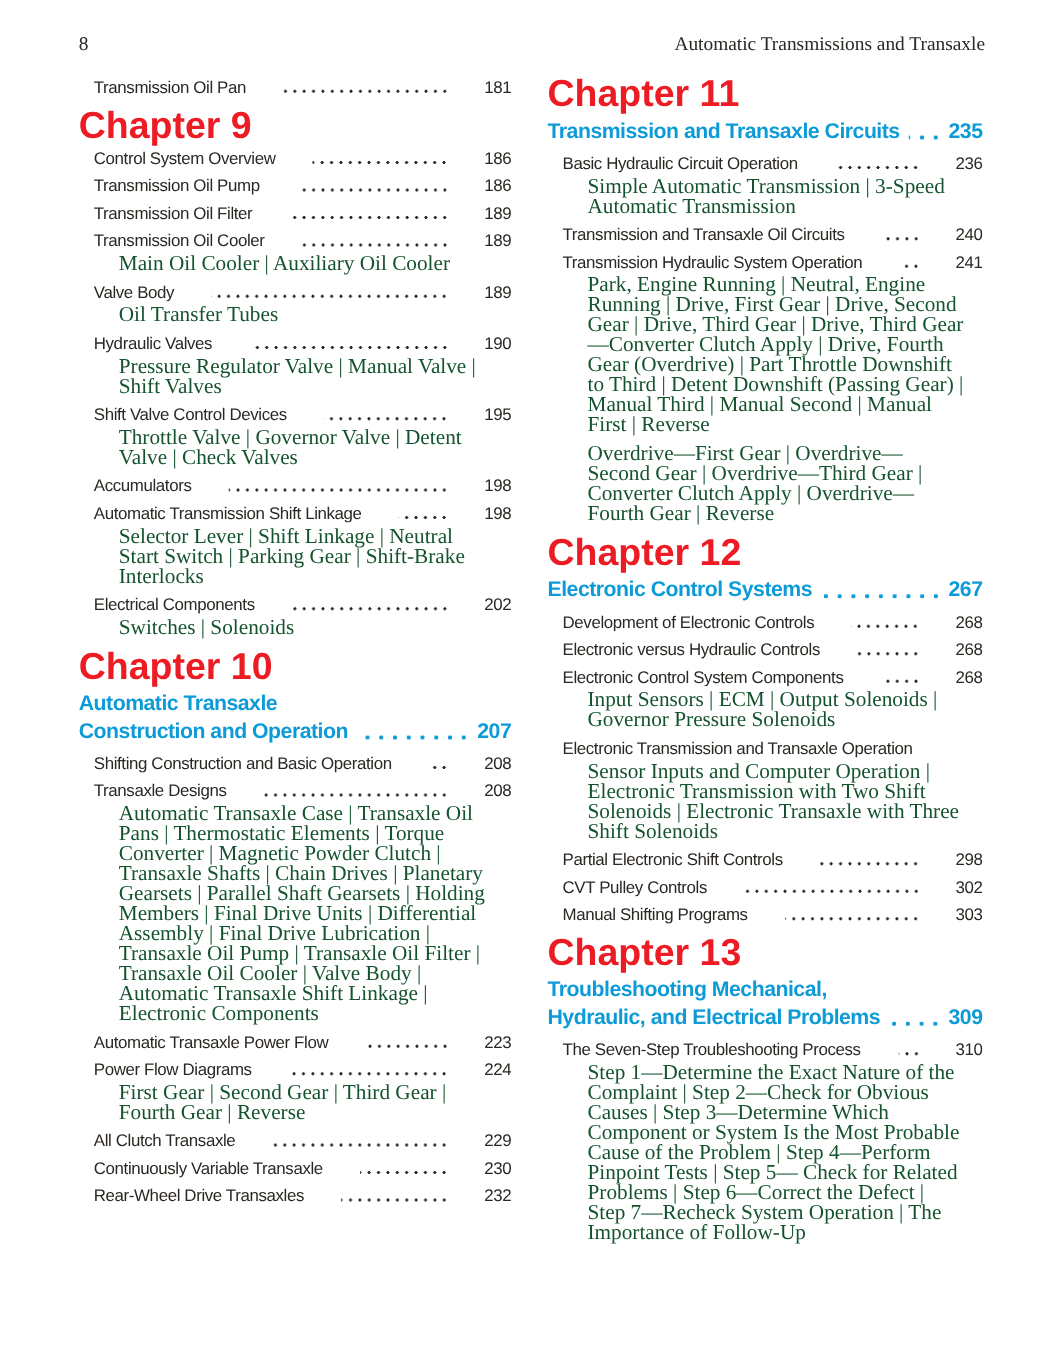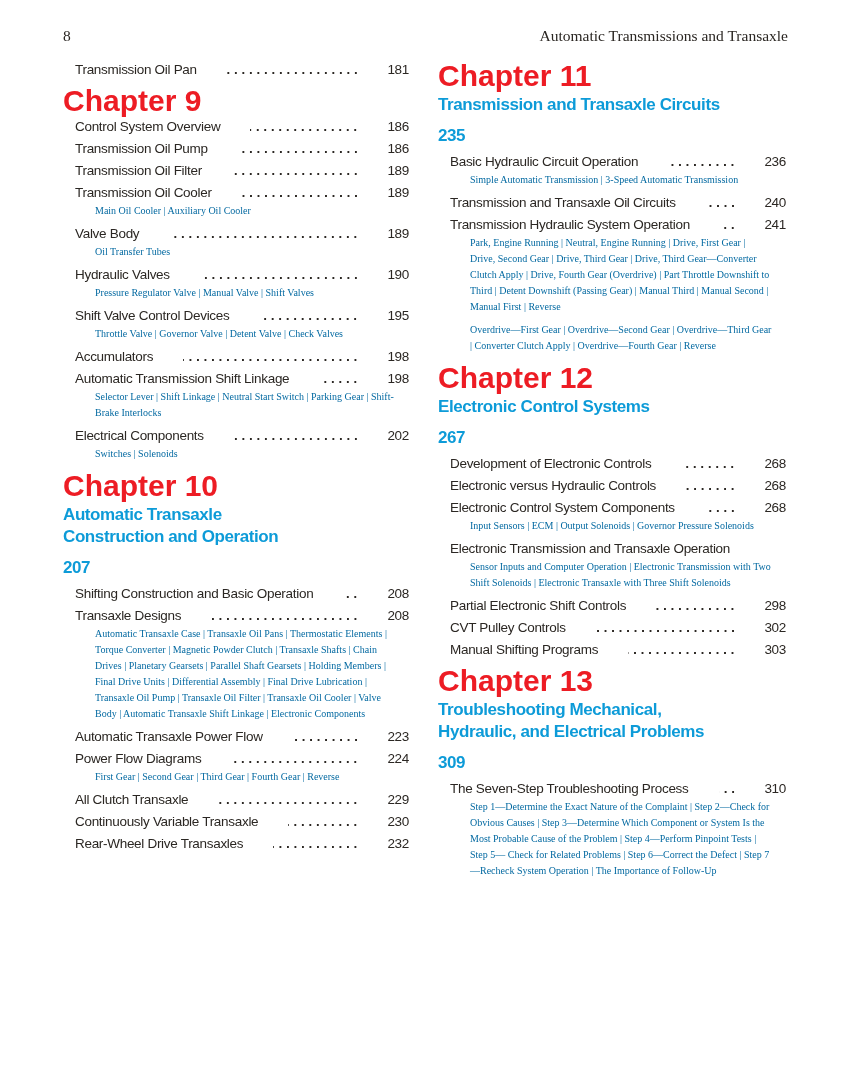--- a/index.html
+++ b/index.html
@@ -27,21 +27,21 @@
   .ch-num{
     margin:0 0 6px;
     font-size:30px;line-height:24px;font-weight:700;
     color:var(--red,#ED1C24);
   }
   .ch-title{
     margin:0 0 7px;
     color:var(--blue,#0D9BD8);
     font-size:17px;font-weight:700;letter-spacing:-0.4px;line-height:22px;
   }
-  .t-line{display:flex;align-items:flex-start;flex-direction:column;}
+  .t-line{display:flex;align-items:center;}
   .t-text{white-space:nowrap;}
   .t-dots{
     flex:1 1 auto;min-width:2px;align-self:flex-end;
     height:6px;margin:0 5px 3px 7px;
     background-image:radial-gradient(circle,var(--blue,#0D9BD8) 1.5px,rgba(0,0,0,0) 1.95px);
     background-size:11px 6px;background-repeat:repeat-x;background-position:right bottom;
   }
   .t-page{white-space:nowrap;}
 
   .entry-block{margin:0 0 7px;}
@@ -54,21 +54,21 @@
   .e-dots{
     flex:1 1 auto;min-width:2px;align-self:flex-end;
     height:4px;margin:0 2px 2px 4px;
     background-image:radial-gradient(circle,var(--ink,#2b2723) 1.05px,rgba(0,0,0,0) 1.4px);
     background-size:7.5px 4px;background-repeat:repeat-x;background-position:right bottom;
   }
   .e-page{white-space:nowrap;}
   .sub{
     margin:3px 0 0 32px;max-width:302px;
     font-family:"Liberation Serif","DejaVu Serif",serif;
-    font-size:10px;line-height:16px;color:#0369a1;letter-spacing:0;
+    font-size:17px;line-height:16px;color:#14532d;letter-spacing:0;
   }
 </style>
 </head>
 <body>
 
 <div class="page" style="--red: #ED1C24; --blue: #0D9BD8; --ink: #2B2723;">
   <div class="page-header">
     <span>8</span>
     <span>Automatic Transmissions and Transaxle</span>
   </div>

